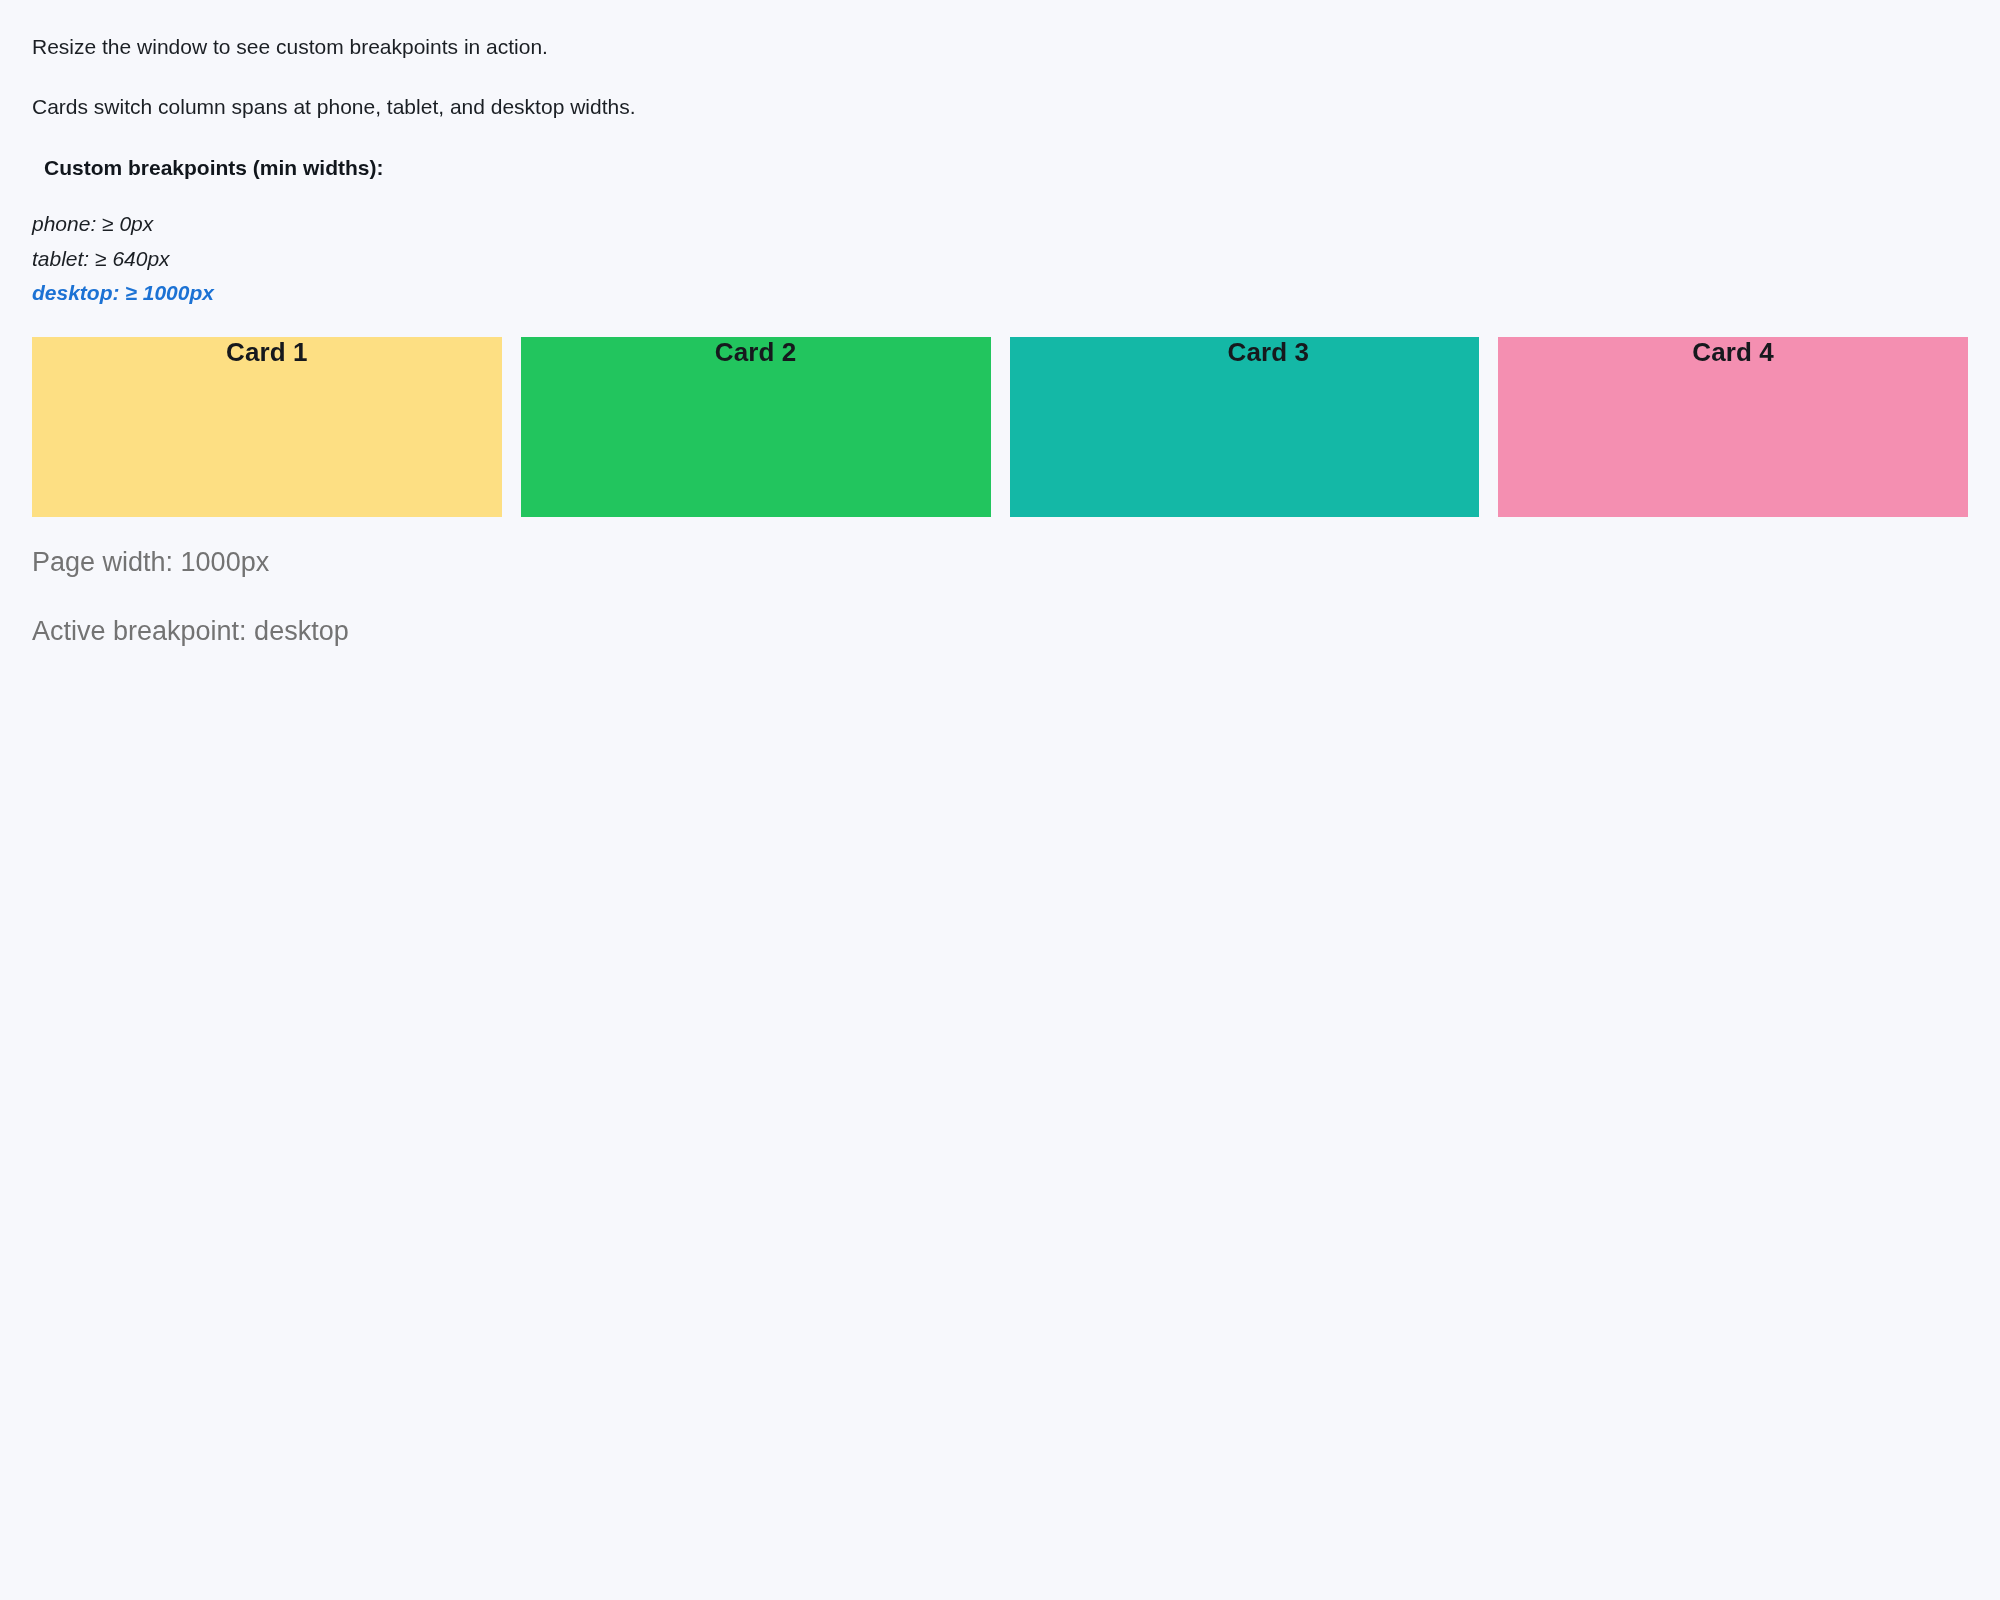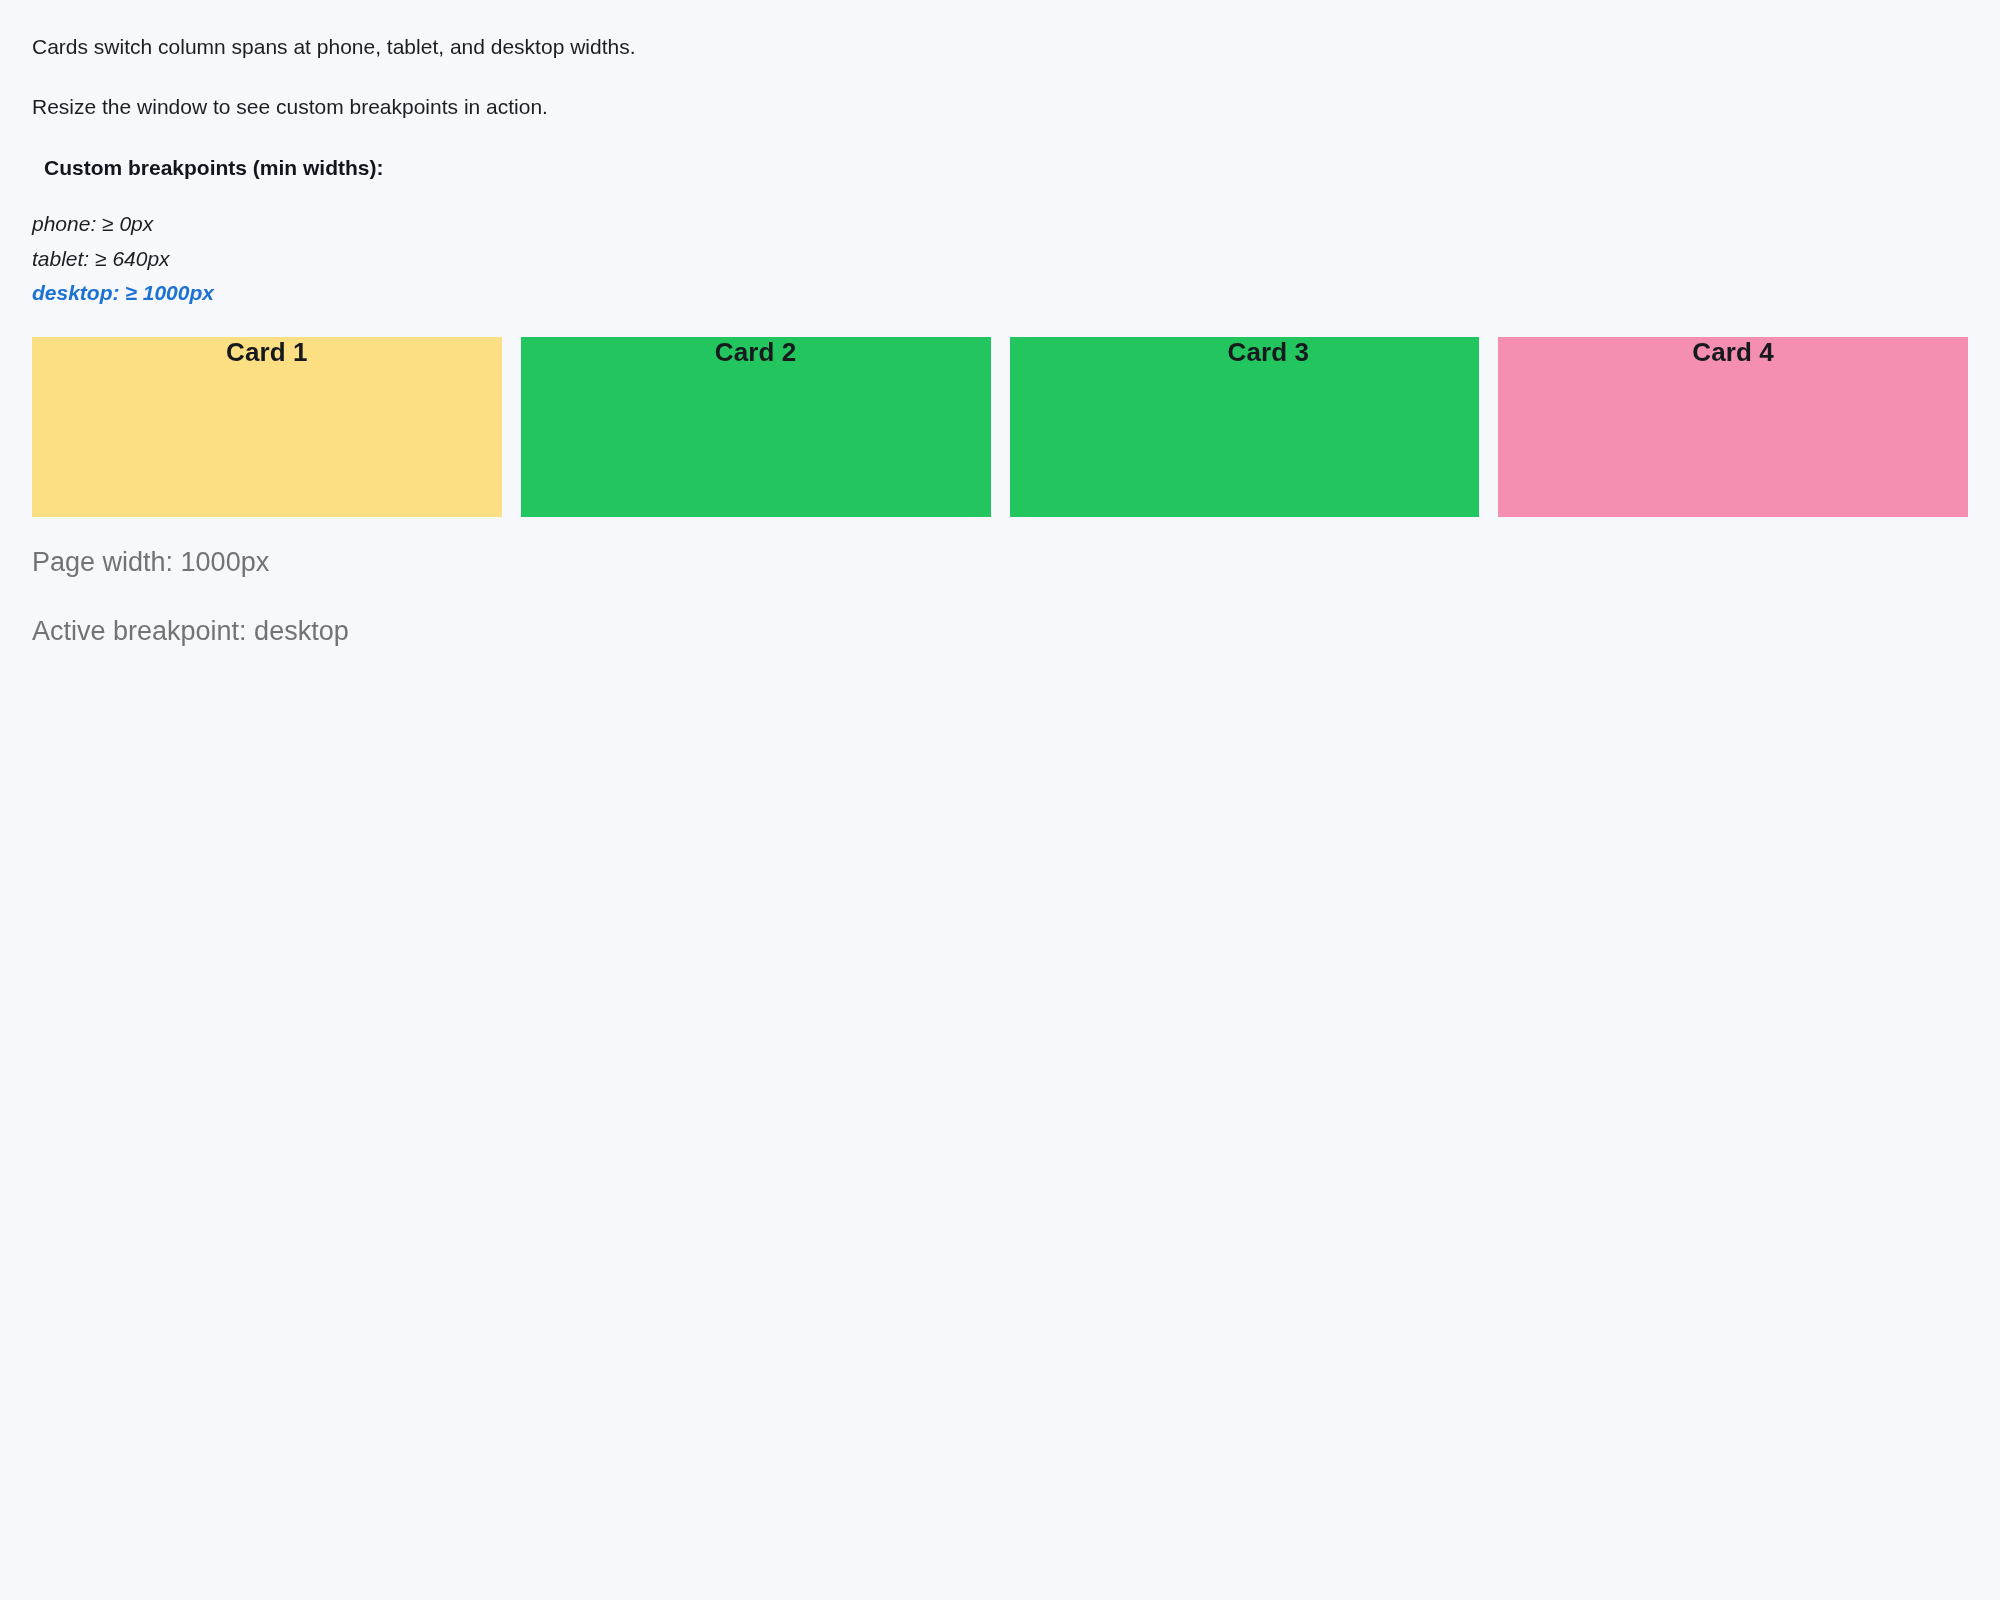--- a/index.html
+++ b/index.html
@@ -87,40 +87,40 @@
   }
   .status-line:last-child {
     margin-bottom: 0;
   }
 </style>
 </head>
 <body style="background: rgb(247, 248, 252);">
 
 <div class="page">
 
+  <p class="intro-line">Resize the window to see custom breakpoints in action.</p>
+
   <p class="intro-line">Cards switch column spans at phone, tablet, and desktop widths.</p>
-
-  <p class="intro-line">Resize the window to see custom breakpoints in action.</p>
 
   <p class="section-heading">Custom breakpoints (min widths):</p>
 
   <ul class="bp-list">
     <li class="bp-item">phone: ≥ 0px</li>
     <li class="bp-item">tablet: ≥ 640px</li>
     <li class="bp-item is-active">desktop: ≥ 1000px</li>
   </ul>
 
   <div class="card-grid">
     <div class="card" style="background-color: rgb(253, 223, 131);">
       <span class="card-label">Card 1</span>
     </div>
     <div class="card" style="background-color: #22c55e;">
       <span class="card-label">Card 2</span>
     </div>
-    <div class="card" style="background-color: #22c55e; padding-left: 48px;">
+    <div class="card" style="background-color: #14b8a6; padding-left: 48px;">
       <span class="card-label">Card 3</span>
     </div>
     <div class="card" style="background-color: rgb(244, 143, 177);">
       <span class="card-label">Card 4</span>
     </div>
   </div>
 
   <p class="status-line">Page width: 1000px</p>
 
   <p class="status-line">Active breakpoint: desktop</p>

